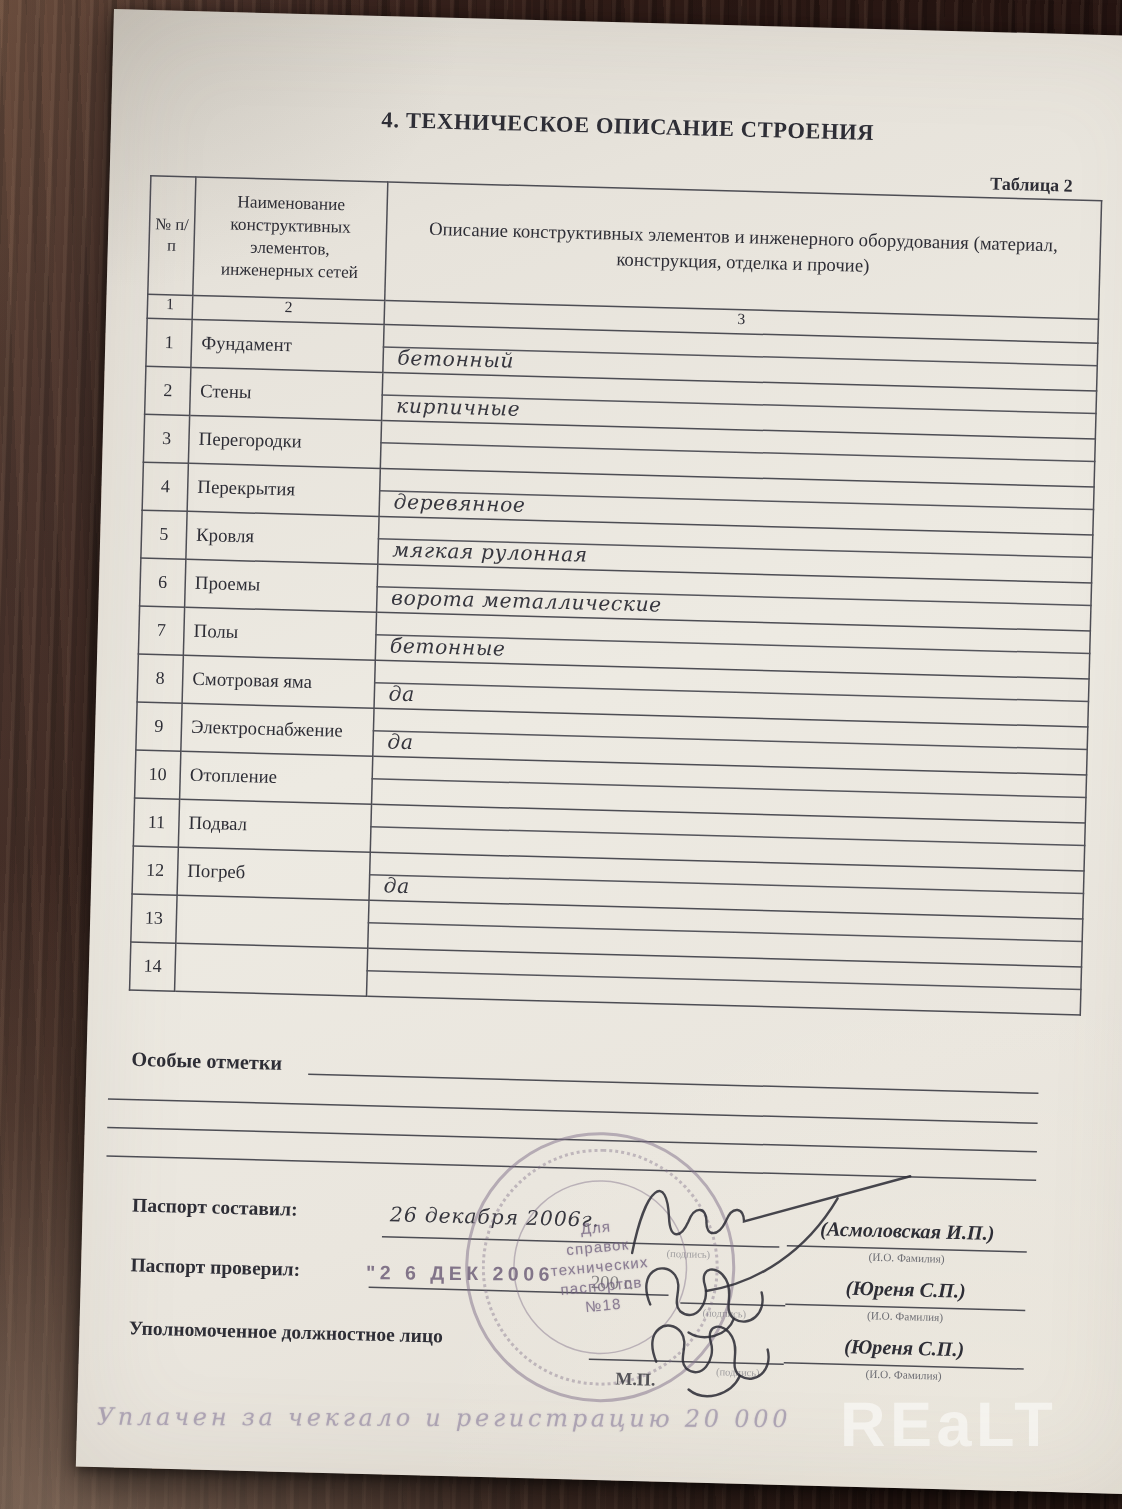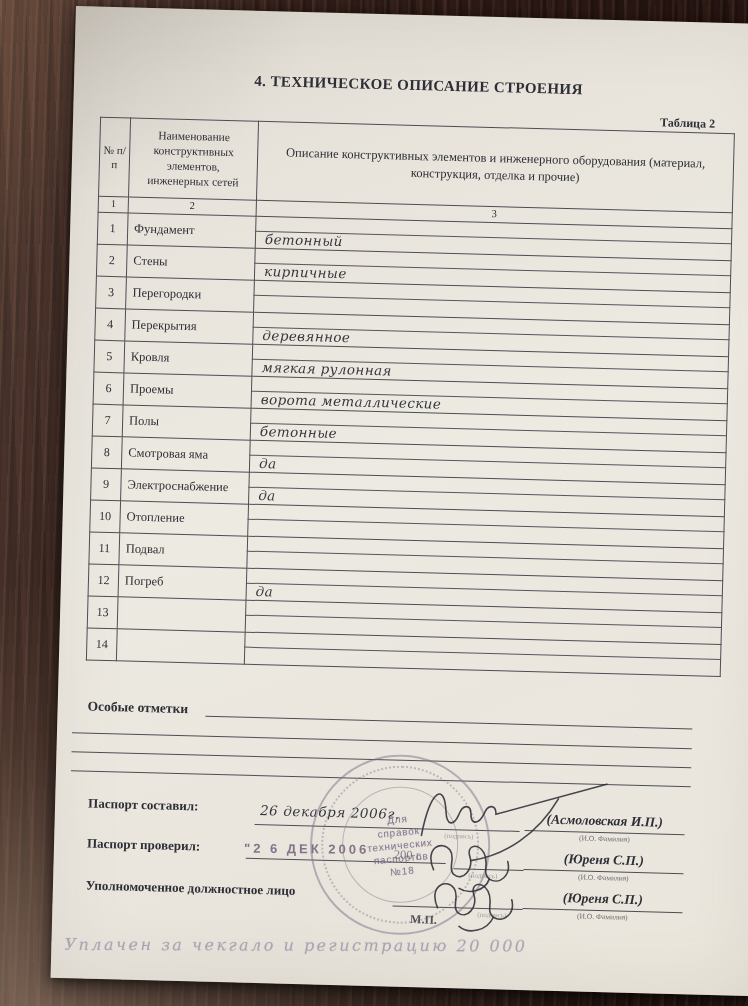--- a/index.html
+++ b/index.html
@@ -326,14 +326,15 @@
     </svg>
     <svg class="sig-svg" style="left:371px; top:858px; width:120px; height:62px;" viewBox="0 0 120 62">
       <path d="M14,34 C4,12 22,4 30,14 C36,22 28,32 34,38 C44,46 54,32 50,20 C46,8 58,6 64,16 C70,26 62,36 70,42 C80,48 92,38 88,24"></path>
       <path d="M70,42 C64,56 46,60 36,52"></path>
     </svg>
 
     <div class="pencil-note">Уплачен за чекгало и регистрацию 20 000</div>
 
   </div>
 
+  <div class="watermark">REaLT</div>
 
 </div>
 
 </body></html>

